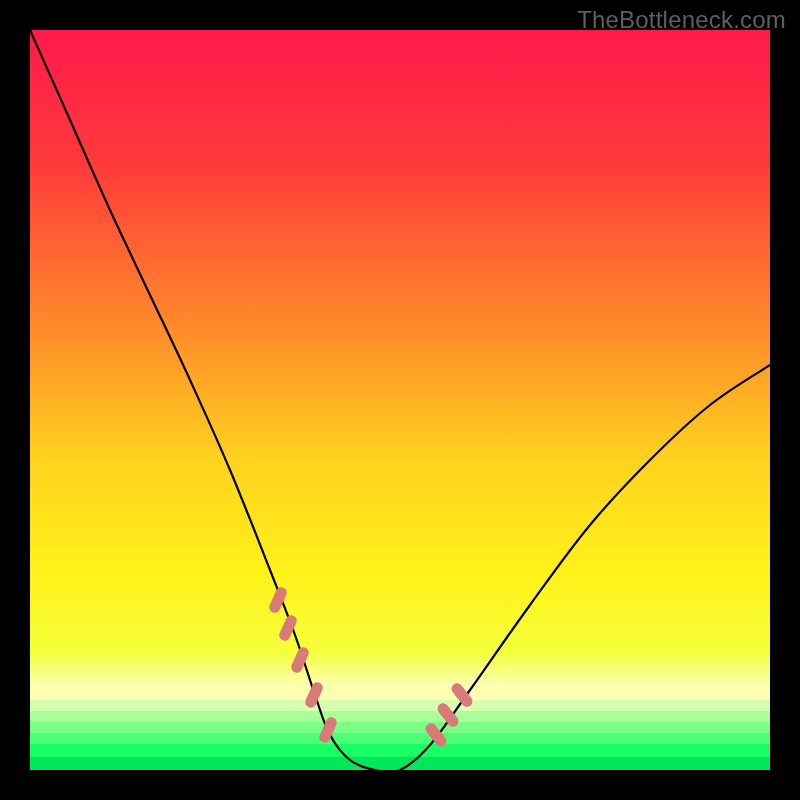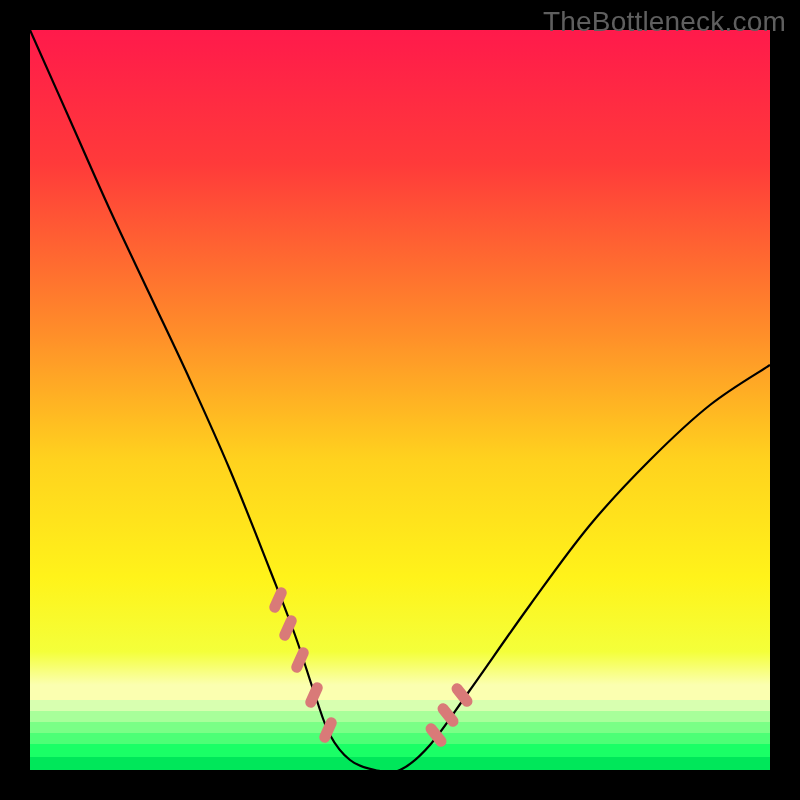--- a/index.html
+++ b/index.html
@@ -8,21 +8,21 @@
     position: relative;
     width: 800px;
     height: 800px;
     background: #000;
   }
   .watermark {
     position: absolute;
     top: 6px;
     right: 14px;
     font-family: Arial, Helvetica, sans-serif;
-    font-size: 28px;
+    font-size: 24px;
     color: #5f5f5f;
     letter-spacing: 0.2px;
     z-index: 50;
   }
   .plot {
     position: absolute;
     left: 30px;
     top: 30px;
     width: 740px;
     height: 740px;

